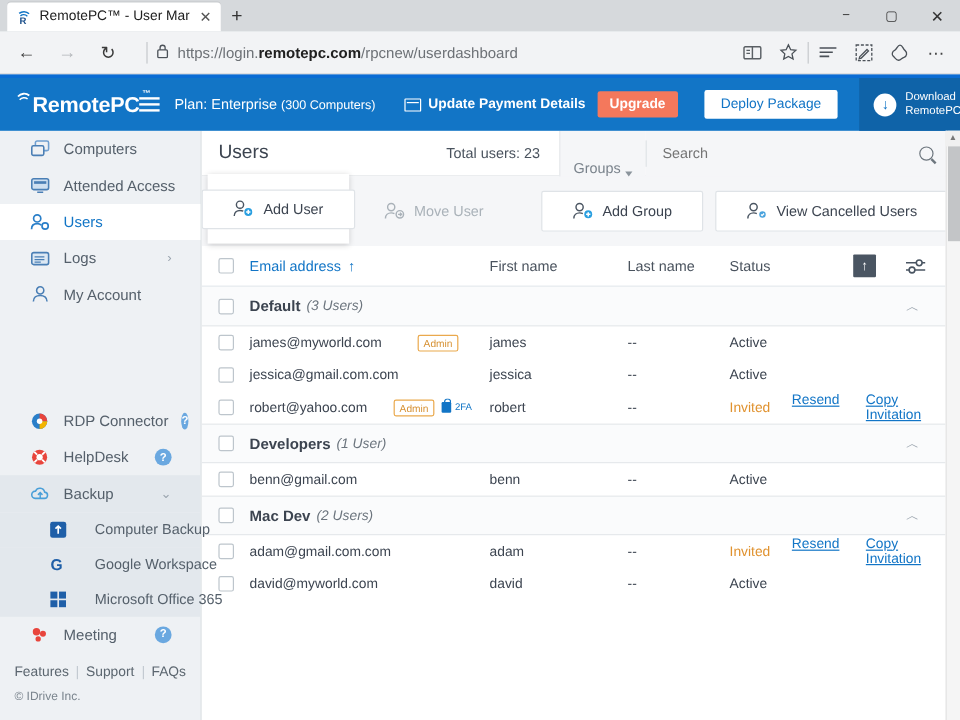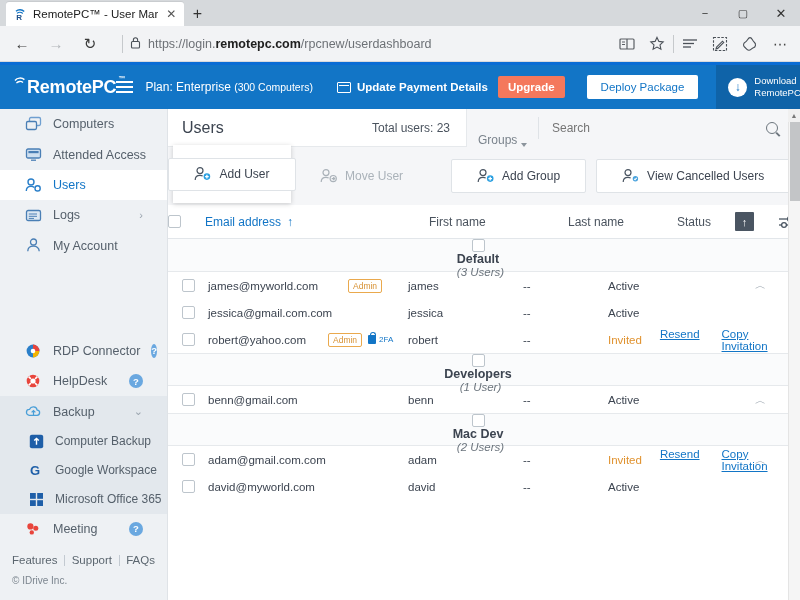--- a/index.html
+++ b/index.html
@@ -75,21 +75,21 @@
   .sidebar { position:absolute; top:44px; left:0; bottom:0; width:168px; background:#eef1f4;
              border-right:1px solid #dfe3e7; display:flex; flex-direction:column; z-index:4; }
   .nav-item { height:40px; display:flex; align-items:center; padding:0 24px; gap:11px; font-size:12.5px; color:#55606b; }
   .nav-item.active { background:#fff; color:#1275c6; }
   .nav-item.group-hdr { background:#e3e8ed; }
   .nav-item .ico { width:18px; height:18px; flex:0 0 18px; display:flex; align-items:center; justify-content:center; }
   .nav-label { flex:1; white-space:nowrap; }
   .chev { color:#9aa4ae; font-size:11px; }
   .helpico { width:14px; height:14px; border-radius:50%; background:#6aa8e0; color:#fff; font-size:9.5px;
              display:flex; align-items:center; justify-content:center; font-weight:bold; }
-  .sub-item { height:38px; display:flex; align-items:center; padding:0 12px 0 28px; gap:11px; font-size:12px; color:#55606b; background:#e3e8ed; }
+  .sub-item { height:38px; display:flex; align-items:center; padding:0 12px 0 40px; gap:23px; font-size:12px; color:#55606b; background:#e3e8ed; }
   .sub-item .ico { width:16px; height:16px; flex:0 0 16px; display:flex; align-items:center; justify-content:center; }
   .sidefill { flex:1; }
   .sidefoot { padding:10px 12px 14px; }
   .footlinks { display:flex; align-items:center; gap:7px; font-size:11.5px; color:#5b666f; margin-bottom:9px; }
   .footlinks .fs { width:1px; height:11px; background:#c3cad1; }
   .copyright { font-size:10px; color:#7b858e; }
 
   
   .main { position:absolute; top:44px; left:168px; right:12px; bottom:0; background:#fff; overflow:hidden; }
 
@@ -115,34 +115,34 @@
   .act.ghost { background:transparent; border-color:transparent; color:#aab2b9; }
   .act .uico { width:18px; height:16px; flex:0 0 18px; }
 
   .addpop {
     position:absolute; left:5px; top:36px; width:118px; height:58px; background:#fff;
     box-shadow:0 1px 5px rgba(0,0,0,.18); z-index:8; display:flex; align-items:center; justify-content:center;
   }
   .addpop .act { height:33px; }
 
   .thead { height:34px; display:flex; align-items:center; border-bottom:1px solid #e2e6ea;
-           font-size:12px; color:#4a535e; background:#fff;gap:24px; }
+           font-size:12px; color:#4a535e; background:#fff; }
   .cbx { width:13px; height:13px; border:1px solid #bdc5cc; border-radius:2px; background:#fff; flex:0 0 13px; }
   .col-cb { width:40px; display:flex; justify-content:center; }
   .col-email { flex:0 0 200px; color:#1275c6; display:flex; align-items:center; gap:6px; }
   .col-first { flex:0 0 115px; }
   .col-last  { flex:0 0 85px; }
   .col-status{ flex:1; }
   .col-tools { width:96px; display:flex; align-items:center; justify-content:flex-end; gap:0; }
   .exp-btn { width:19px; height:19px; background:#4a5562; color:#fff; display:flex; align-items:center;
              justify-content:center; font-size:11px; border-radius:1px; margin-right:22px; }
   .settings-ico { width:22px; height:22px; margin-right:14px; }
 
   .grow { height:33px; display:flex; align-items:center; background:#fafbfc;
-          border-bottom:1px solid #e6e9ec; font-size:12.5px; color:#3c4450;flex-direction:column; }
+          border-bottom:1px solid #e6e9ec; font-size:12.5px; color:#3c4450; }
   .grow.sep-top { border-top:1px solid #e6e9ec; }
   .gname { font-weight:bold; }
   .gcount { font-style:italic; color:#6b747d; margin-left:5px; font-size:11.5px; }
   .gchev { margin-left:auto; margin-right:22px; color:#9aa4ae; font-size:11px; }
 
   .urow { height:27px; display:flex; align-items:center; font-size:11.5px; color:#3c4450; }
   .urow .email { flex:0 0 200px; display:flex; align-items:center; }
   .urow .email .etxt { width:140px; }
   .badge-admin { border:1px solid #eaa94d; color:#d79235; font-size:8.5px; padding:1px 4px; border-radius:2px; }
   .lock2fa { display:flex; align-items:center; gap:3px; margin-left:6px; }

